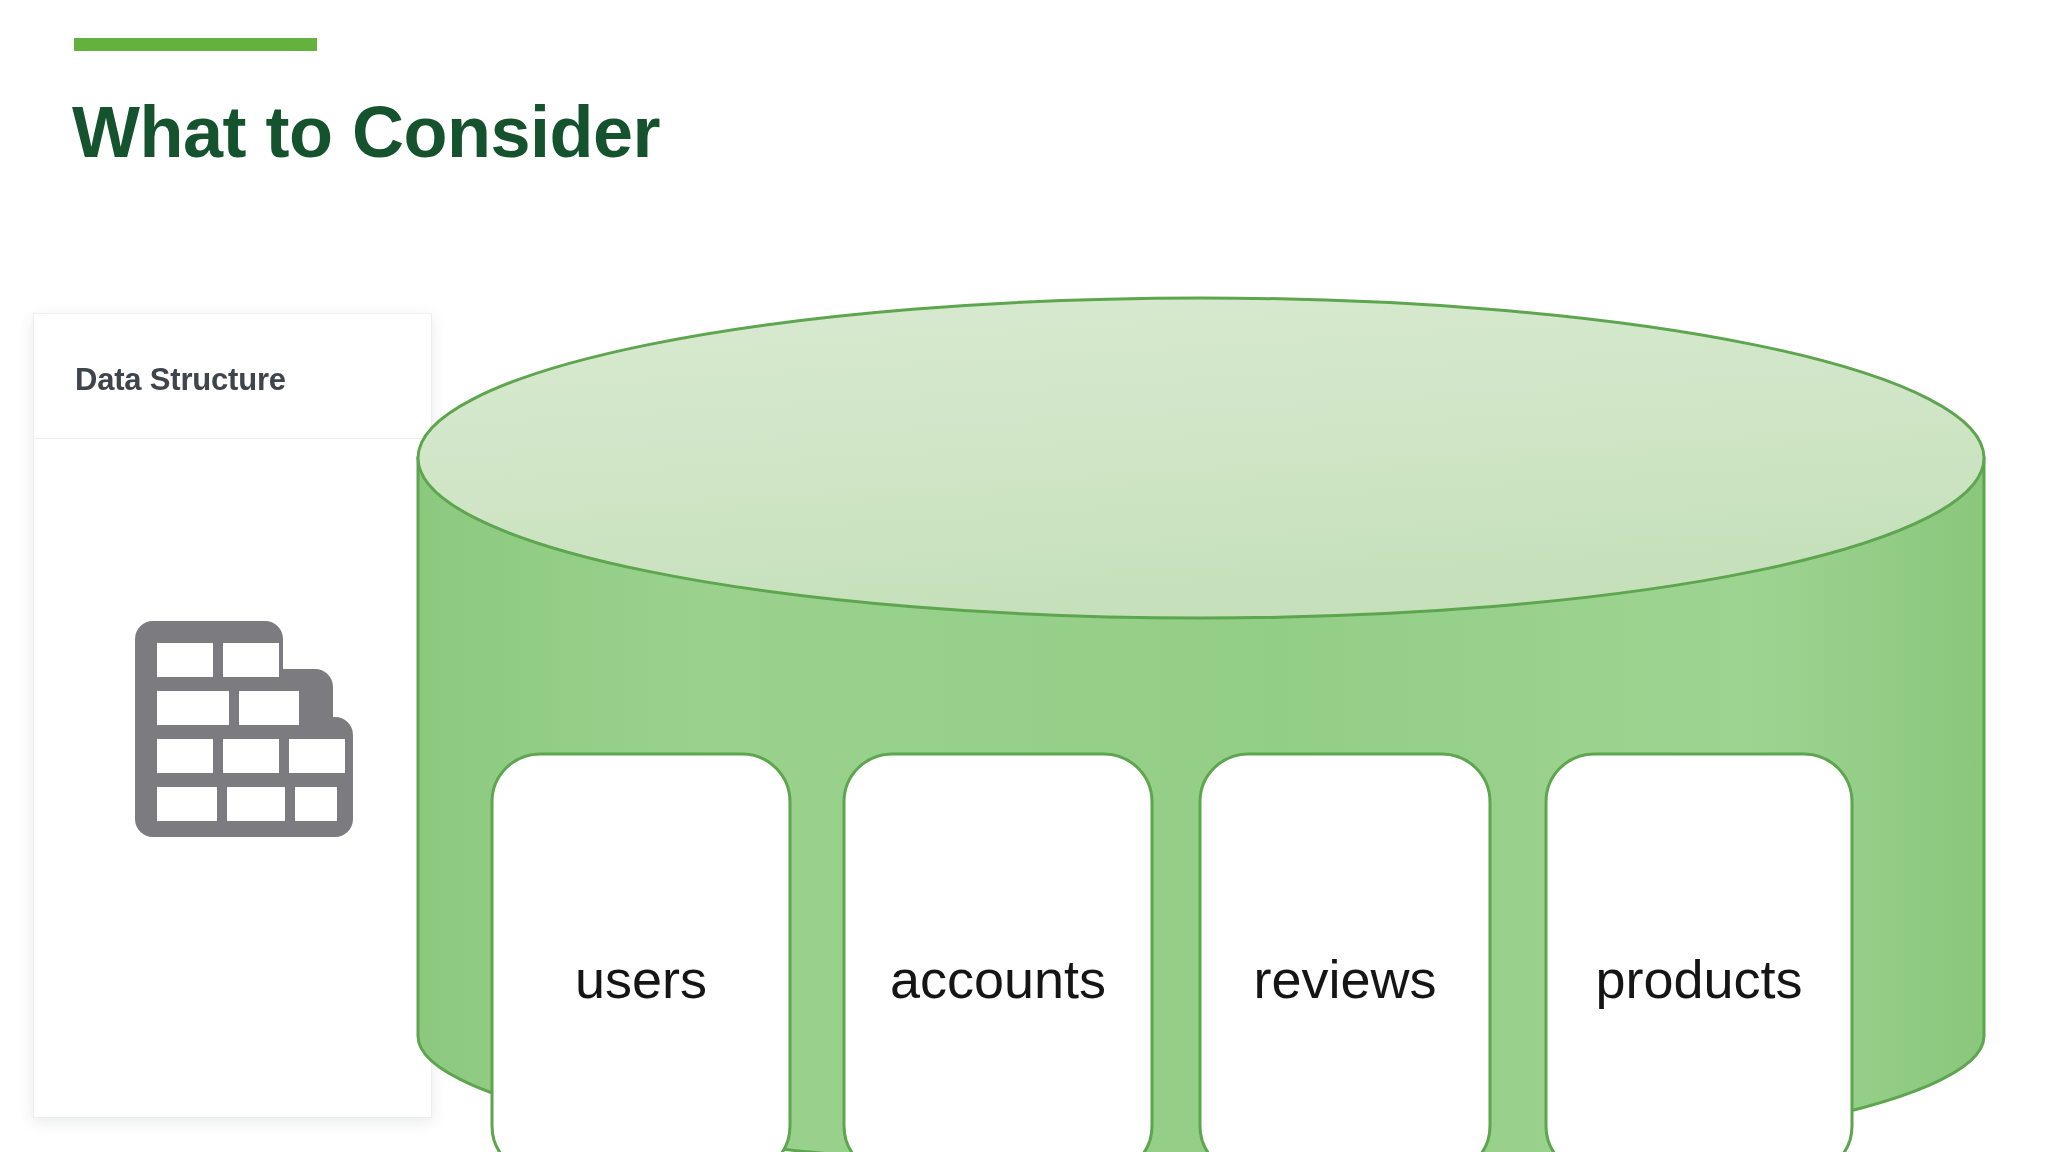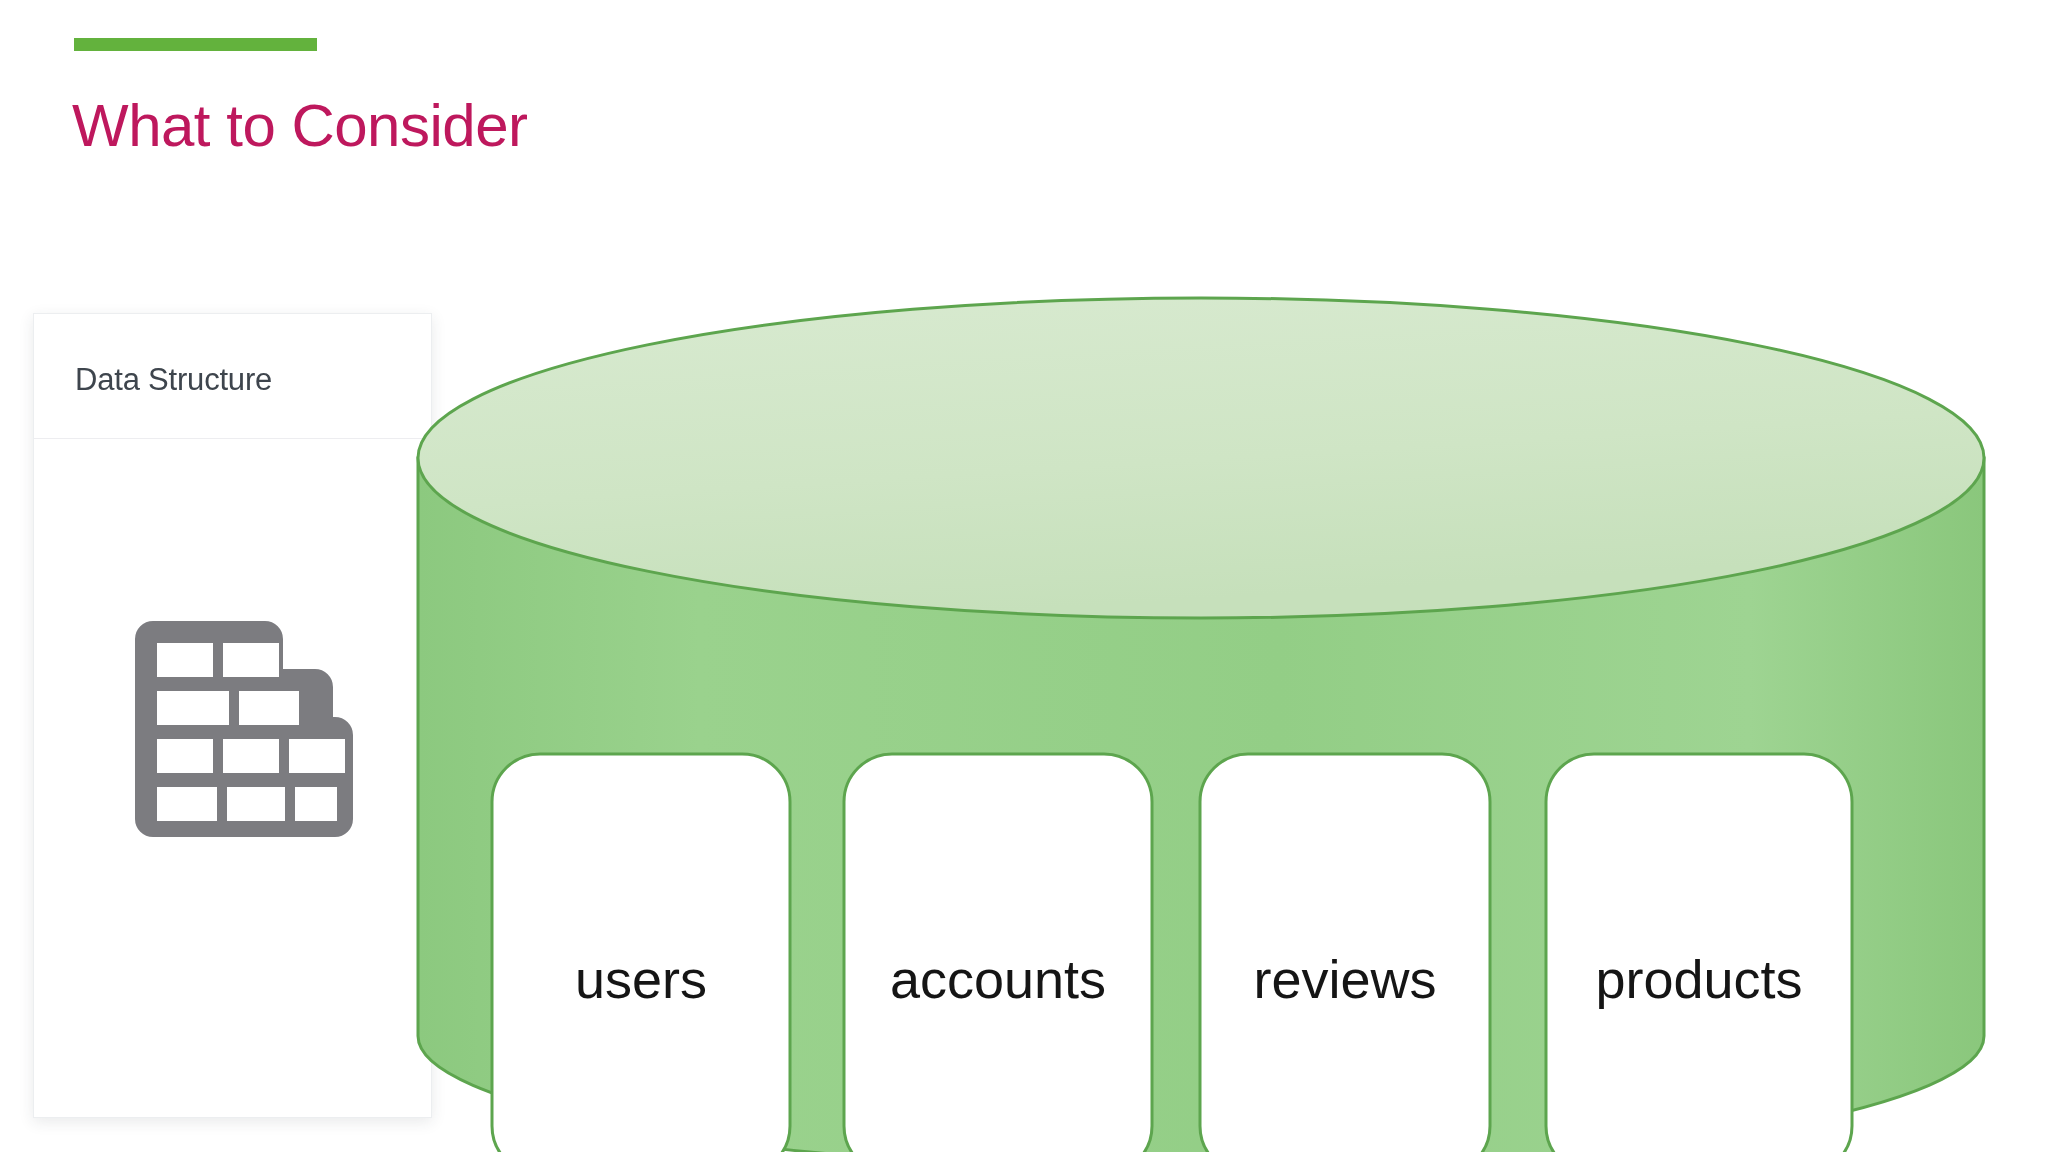--- a/index.html
+++ b/index.html
@@ -22,24 +22,24 @@
     left: 74px;
     top: 38px;
     width: 243px;
     height: 13px;
     background: #63b23d;
   }
   #page-title {
     position: absolute;
     left: 72px;
     top: 96px;
-    font-size: 60px;
+    font-size: 72px;
     line-height: 1;
-    font-weight: normal;
-    color: #be185d;
+    font-weight: bold;
+    color: #14532d;
     letter-spacing: -0.5px;
     white-space: nowrap;
   }
 
   
   #data-structure-card {
     position: absolute;
     left: 33px;
     top: 313px;
     width: 399px;
@@ -56,21 +56,21 @@
     width: 100%;
     height: 125px;
     border-bottom: 1px solid #ededf0;
     box-sizing: border-box;
   }
   #card-header-title {
     position: absolute;
     left: 41px;
     top: 48px;
     font-size: 31px;
-    font-weight: normal;
+    font-weight: bold;
     color: #3e454d;
     letter-spacing: -0.2px;
     white-space: nowrap;
   }
   #card-icon-wrap {
     position: absolute;
     left: 0;
     top: 125px;
     width: 100%;
     height: 680px;

